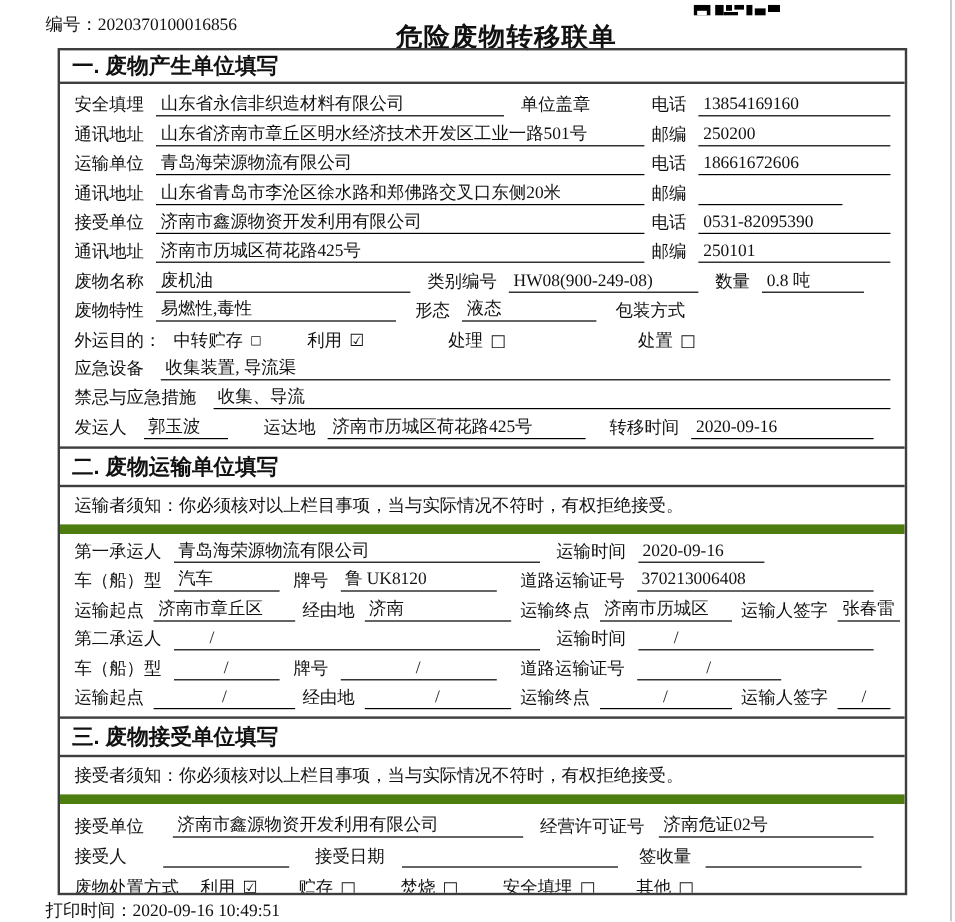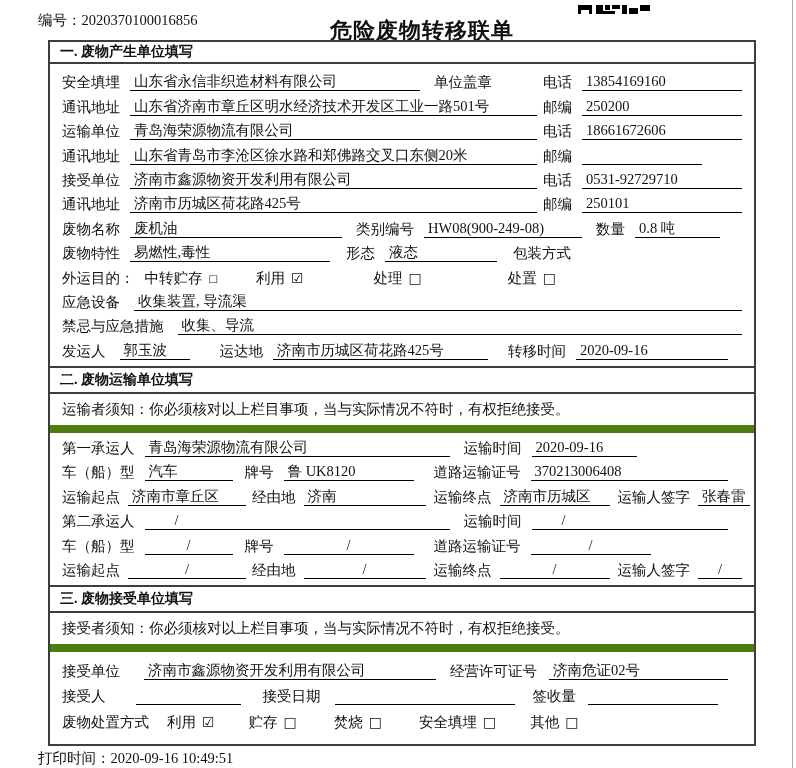--- a/index.html
+++ b/index.html
@@ -5,22 +5,22 @@
   html,body{margin:0;padding:0;}
   body{width:796px;height:768px;background:#ffffff;position:relative;overflow:hidden;
        font-family:"Liberation Serif","DejaVu Serif",serif;color:#111;}
   .docno{position:absolute;left:38px;top:11px;font-size:14.5px;}
   .title{position:absolute;left:330px;top:1px;font-size:22px;font-weight:bold;
          font-family:"DejaVu Sans","Liberation Sans",sans-serif;letter-spacing:1px;}
   .qr{position:absolute;left:578px;top:0;}
   .edge{position:absolute;left:792px;top:0;width:1px;height:768px;background:#a9a9a9;}
   .form{position:absolute;left:48px;top:40px;width:708px;height:706px;box-sizing:border-box;
         border:2px solid #3e3e3e;font-size:14.5px;overflow:hidden;}
-  .sec-head{font-weight:bold;font-size:14px;padding:3px 10px;border-bottom:2px solid #3e3e3e;
-            font-family:Liberation Serif, serif;}
+  .sec-head{font-weight:bold;font-size:18px;padding:3px 10px;border-bottom:2px solid #3e3e3e;
+            font-family:Liberation Sans, sans-serif;}
   .sec-head.mid{border-top:2px solid #3e3e3e;}
   .sec-head.first{padding:1px 10px;}
   .notice{padding:6px 12px;border-bottom:8px solid #4d7c0f;}
   .sbody{padding:3px 12px 6px;}
   .sbody3{padding:2px 12px 0;}
   .row{display:flex;align-items:flex-end;height:24.4px;white-space:nowrap;line-height:18px;}
   .row3{height:25.5px;}
   .lbl{flex:0 0 auto;padding-right:10px;}
   .val{flex:0 0 auto;border-bottom:1px solid #000;padding:0 4px;min-height:18px;box-sizing:border-box;}
   .flex1{flex:1 1 auto;}
@@ -103,21 +103,21 @@
       </div>
     </div>
 
     <div class="row">
       <div class="left">
         <span class="lbl">接受单位</span>
         <span class="val flex1" style="margin-right:6px">济南市鑫源物资开发利用有限公司</span>
       </div>
       <div class="right">
         <span class="lbl">电话</span>
-        <span class="val flex1">0531-92729710</span>
+        <span class="val flex1">0531-82095390</span>
       </div>
     </div>
 
     <div class="row">
       <div class="left">
         <span class="lbl">通讯地址</span>
         <span class="val flex1" style="margin-right:6px">济南市历城区荷花路425号</span>
       </div>
       <div class="right">
         <span class="lbl">邮编</span>
@@ -143,21 +143,21 @@
     </div>
 
     <div class="row">
       <span class="lbl">外运目的：</span>
       <span>中转贮存</span>
       <span class="cb small">□</span>
       <span style="margin-left:38px">利用</span>
       <span class="cb">☑</span>
       <span style="margin-left:70px">处理</span>
       <span class="cb">□</span>
-      <span style="margin-left:86px">处置</span>
+      <span style="margin-left:110px">处置</span>
       <span class="cb">□</span>
     </div>
 
 
     <div class="row">
       <span class="lbl" style="padding-right:14px">应急设备</span>
       <span class="val flex1">收集装置, 导流渠</span>
     </div>
 
     <div class="row">

